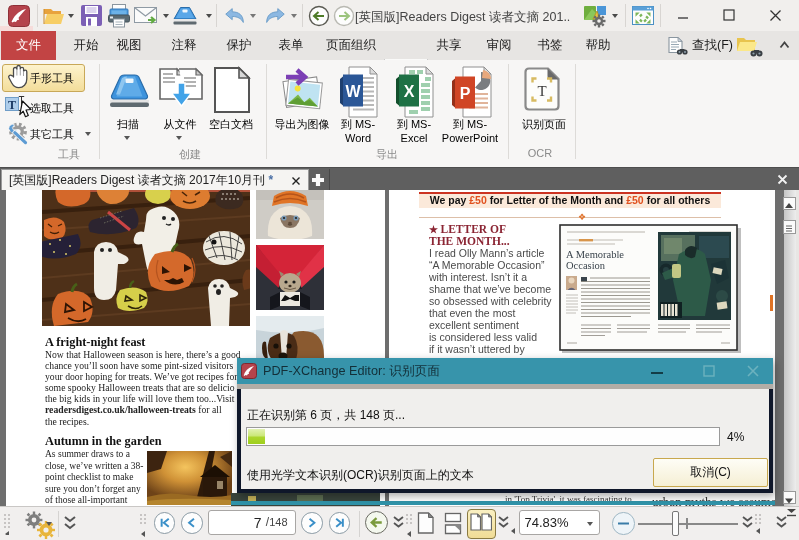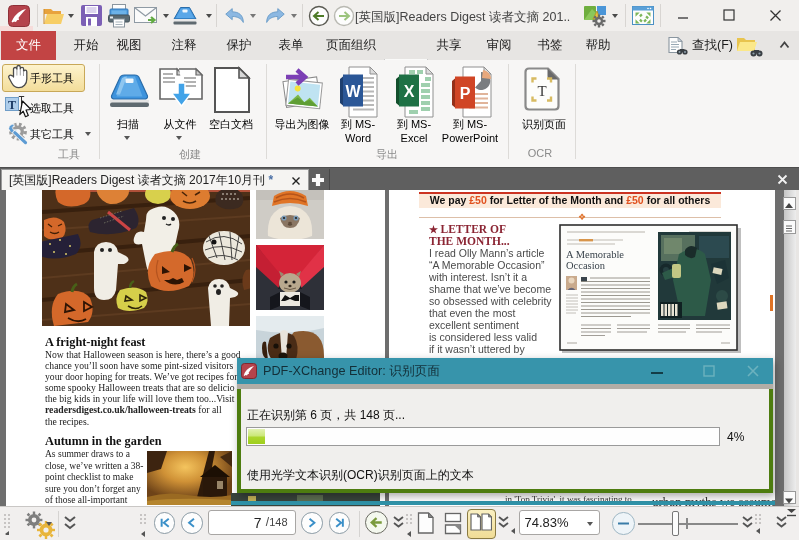--- a/index.html
+++ b/index.html
@@ -23,21 +23,21 @@
 
 #tabbar{left:0;top:168px;width:799px;height:22px;background:#5f5f5f;}
 #doctab{position:absolute;left:1px;top:1px;width:308px;height:21px;background:#f5f4f2;border:1px solid #9a9a9a;border-bottom:none;font-size:12px;line-height:21px;color:#222;padding-left:7px;box-sizing:border-box;}
 
 #docarea{left:0;top:190px;width:799px;height:316px;background:#6e6e6e;overflow:hidden;}
 .page{position:absolute;background:#fff;top:0;height:316px;}
 
 #statusbar{left:0;top:506px;width:799px;height:34px;background:#f1efee;border-top:1px solid #c9c7c5;box-sizing:border-box;}
 .navcirc{position:absolute;top:5px;width:21.5px;height:21.5px;border-radius:50%;background:#fdfdfd;border:1px solid #8a9aa4;box-sizing:border-box;}
 
-#dialog{left:237px;top:358px;width:536px;height:135px;background:#4d7c0f;box-shadow:2px 3px 8px rgba(0,0,0,.35);}
+#dialog{left:237px;top:358px;width:536px;height:135px;background:#0f172a;box-shadow:2px 3px 8px rgba(0,0,0,.35);}
 #dlgtitle{position:absolute;left:0;top:0;width:536px;height:26px;background:#3794ab;color:#132f38;font-size:13px;line-height:26px;}
 #dlgbody{position:absolute;left:4px;top:26px;width:528px;height:105px;background:#f0efed;}
 </style></head>
 <body>
 
 <div class="abs" id="titlebar">
   <div style="position:absolute;left:0;top:26px;width:33px;height:5px;background:#f6dcda;"></div>
   <svg style="position:absolute;left:8px;top:5px" width="22" height="22" viewBox="0 0 22 22">
     <rect x="0.5" y="0.5" width="21" height="21" rx="4" fill="#b5434c" stroke="#8e3038"></rect>
     <path d="M4 16 C7 9 13 5 18 4 C14 8 10 13 8 17 Z" fill="#fff"></path>
@@ -688,14 +688,15 @@
       </svg>
   </div>
   <div id="dlgbody">
     <div style="position:absolute;left:-4px;top:0;width:536px;height:5px;background:#b2ada6;"></div>
     <div style="position:absolute;left:6px;top:22.5px;font-size:12px;color:#111;">正在识别第 6 页，共 148 页...</div>
     <div style="position:absolute;left:5px;top:43px;width:474px;height:19px;background:#fefefe;border:1px solid #9a9a9a;box-sizing:border-box;">
       <div style="position:absolute;left:1px;top:1px;width:17px;height:15px;background:linear-gradient(180deg,#e2f2b2 0%,#cbe87a 45%,#abd52e 55%,#9fcf1d 100%);"></div>
     </div>
     <div style="position:absolute;left:486px;top:45.5px;font-size:12px;color:#111;">4%</div>
     <div style="position:absolute;left:6px;top:82.5px;font-size:12px;color:#111;">使用光学文本识别(OCR)识别页面上的文本</div>
+    <div style="position:absolute;left:412px;top:74px;width:115px;height:29px;background:linear-gradient(180deg,#fefdf6,#f5efd4);border:1.3px solid #c8a84e;border-radius:2px;box-sizing:border-box;text-align:center;line-height:26px;font-size:12px;color:#111;">取消(C)</div>
   </div>
 </div>
 
 </body></html>

